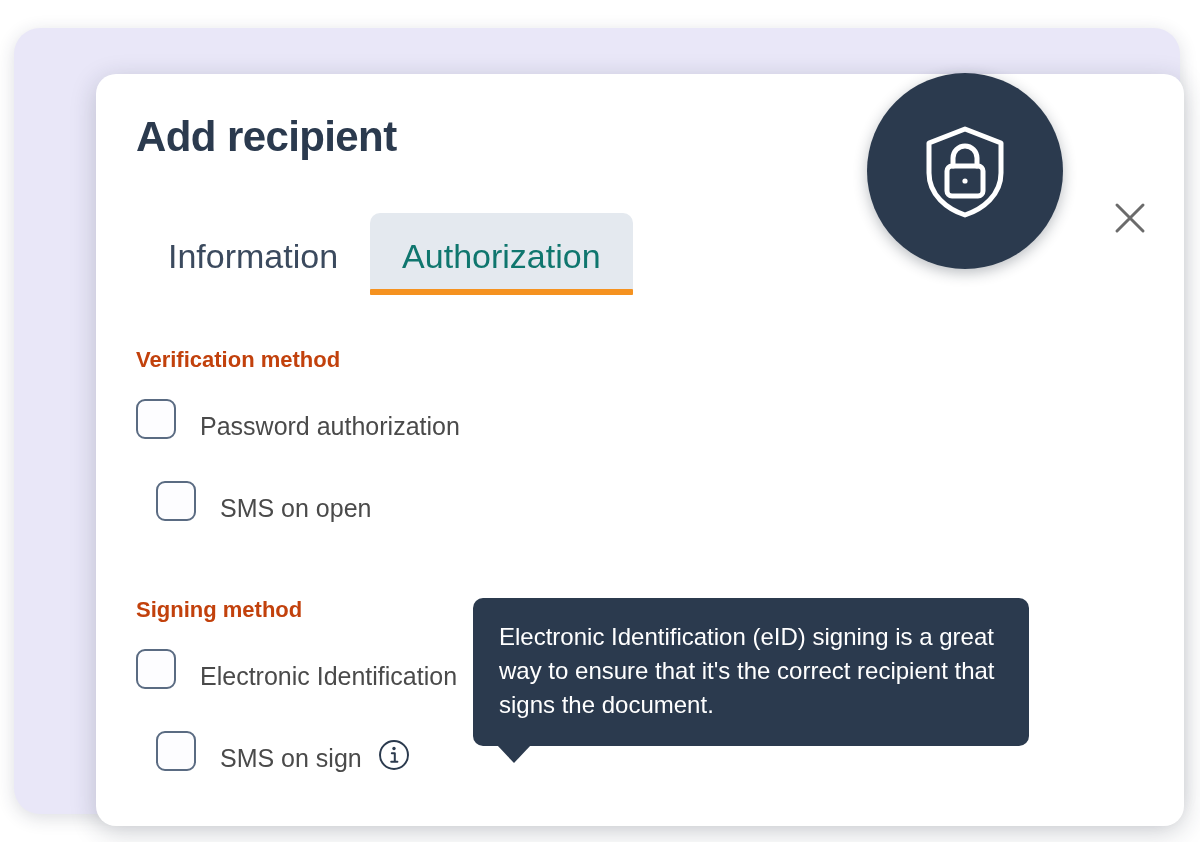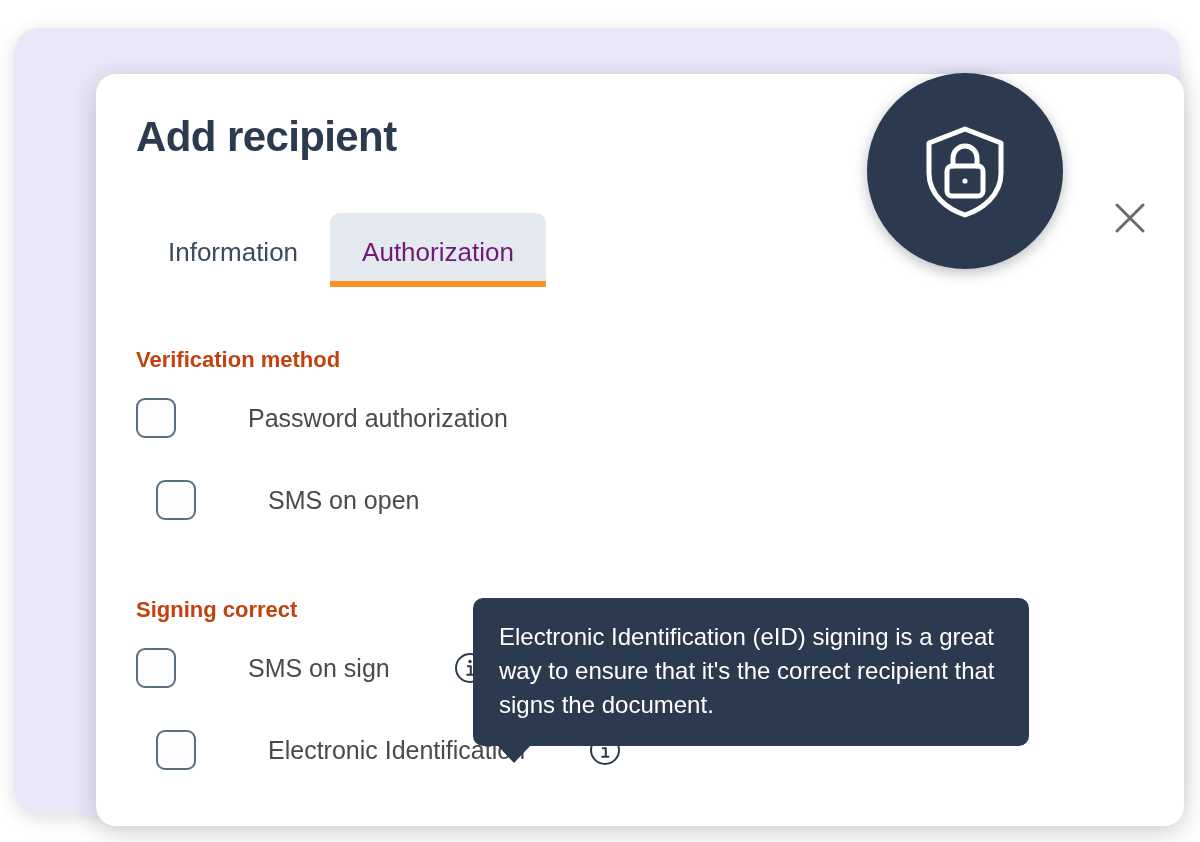--- a/index.html
+++ b/index.html
@@ -92,33 +92,33 @@
   
   .tab-bar {
     position: absolute;
     left: 40px;
     top: 139px;
     display: flex;
     align-items: flex-end;
   }
   .tab {
     position: relative;
-    font-size: 26px;
+    font-size: 34px;
     color: #3b4a5e;
     padding: 26px 32px 22px 32px;
     cursor: pointer;
     white-space: nowrap;
     background: transparent;
     border-radius: 10px 10px 0 0;
     line-height: 1;
     text-align: center;
   }
   .tab.active {
     background: #e4e9ef;
-    color: #701a75;
+    color: #0f766e;
   }
   .tab.active .tab-underline {
     position: absolute;
     left: 0;
     right: 0;
     bottom: 0;
     height: 6px;
     background: #f59220;
     border-radius: 1px;
   }
@@ -134,24 +134,23 @@
   .section-heading {
     font-size: 22px;
     font-weight: bold;
     color: #c2410c;
     line-height: 1;
     margin: 0 0 26px 0;
   }
 
   .option-row {
     display: flex;
-    align-items: center;
+    align-items: flex-end;
     height: 42px;
     margin-bottom: 40px;
-    gap: 48px;
   }
   .option-row:last-child { margin-bottom: 0; padding-left: 20px; }
 
   .checkbox {
     width: 40px;
     height: 40px;
     box-sizing: border-box;
     border: 2px solid #5a6b82;
     border-radius: 9px;
     background: #fdfdff;
@@ -247,45 +246,45 @@
         <div class="option-label">Password authorization</div>
       </div>
 
       <div class="option-row">
         <div class="checkbox"></div>
         <div class="option-label">SMS on open</div>
       </div>
     </div>
 
     <div class="section section-signing">
-      <div class="section-heading">Signing correct</div>
+      <div class="section-heading">Signing method</div>
+
+      <div class="option-row">
+        <div class="checkbox"></div>
+        <div class="option-label">Electronic Identification</div>
+        <div class="info-icon">
+          <svg width="32" height="32" viewBox="0 0 32 32" aria-hidden="true">
+            <circle cx="16" cy="16" r="14" fill="none" stroke="#2b3a4e" stroke-width="2"></circle>
+            <circle cx="16" cy="9.5" r="1.7" fill="#2b3a4e"></circle>
+            <path d="M13.8 14.2 h3 v8.6 M13.2 22.8 h6.2" stroke="#2b3a4e" stroke-width="2" fill="none" stroke-linecap="round" stroke-linejoin="round"></path>
+          </svg>
+        </div>
+      </div>
 
       <div class="option-row">
         <div class="checkbox"></div>
         <div class="option-label">SMS on sign</div>
         <div class="info-icon">
           <svg width="32" height="32" viewBox="0 0 32 32" aria-hidden="true">
             <circle cx="16" cy="16" r="14" fill="none" stroke="#2b3a4e" stroke-width="2"></circle>
             <circle cx="16" cy="9.5" r="1.7" fill="#2b3a4e"></circle>
             <path d="M13.8 14.2 h3 v8.6 M13.2 22.8 h6.2" stroke="#2b3a4e" stroke-width="2" fill="none" stroke-linecap="round" stroke-linejoin="round"></path>
           </svg>
         </div>
       </div>
-
-      <div class="option-row">
-        <div class="checkbox"></div>
-        <div class="option-label">Electronic Identification</div>
-        <div class="info-icon">
-          <svg width="32" height="32" viewBox="0 0 32 32" aria-hidden="true">
-            <circle cx="16" cy="16" r="14" fill="none" stroke="#2b3a4e" stroke-width="2"></circle>
-            <circle cx="16" cy="9.5" r="1.7" fill="#2b3a4e"></circle>
-            <path d="M13.8 14.2 h3 v8.6 M13.2 22.8 h6.2" stroke="#2b3a4e" stroke-width="2" fill="none" stroke-linecap="round" stroke-linejoin="round"></path>
-          </svg>
-        </div>
-      </div>
     </div>
 
     <div class="tooltip">
       <span>Electronic Identification (eID) signing is a great way to ensure that it's the correct recipient that signs the document.</span>
       <span class="tooltip-arrow"></span>
     </div>
 
   </div>
 </div>
 

